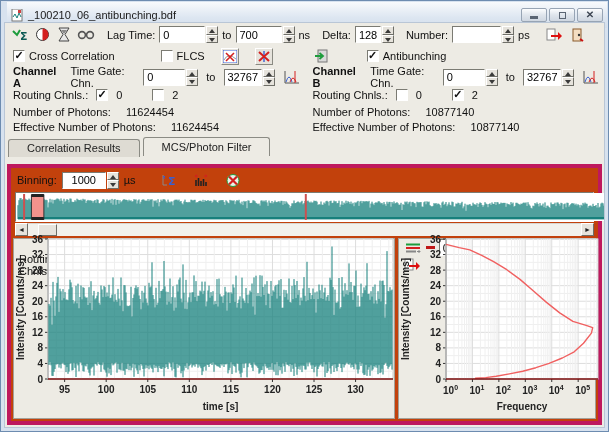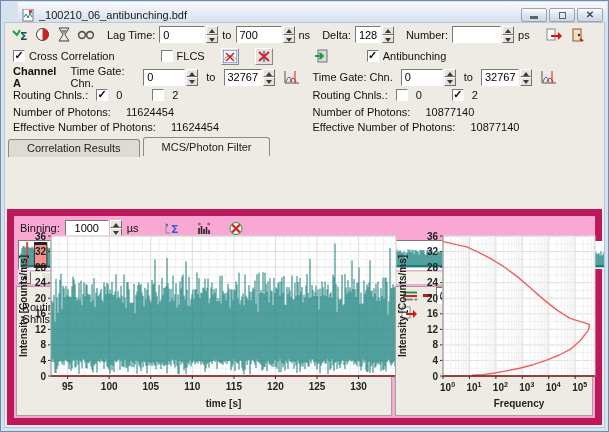--- a/index.html
+++ b/index.html
@@ -3,21 +3,21 @@
 <meta charset="utf-8">
 <style>
   * { box-sizing: border-box; margin:0; padding:0; }
   html,body { background:#cfd8e4; }
   body { font-family:"Liberation Sans", sans-serif; font-size:11px; color:#111; }
 
   .window { position:relative; width:609px; height:432px; background:#d7e2ef;
             border:1px solid #6d8cb0; overflow:hidden; }
 
   
-  .titlebar { position:absolute; left:17px; top:1px; right:1px; height:26px;
+  .titlebar { position:absolute; left:6px; top:1px; right:1px; height:26px;
               background:linear-gradient(#f8fafc,#dde6f1 60%,#d2deec);
               display:flex; align-items:center; padding:0 4px; }
   .title-text { margin-left:4px; color:#1a1a1a; }
   .winbtns { margin-left:auto; display:flex; gap:2px; }
   .winbtn { width:26px; height:14px; border:1px solid #97a4b4; border-radius:2px;
             background:linear-gradient(#fcfdfe,#dfe5ec 50%,#cfd7e1);
             display:flex; align-items:center; justify-content:center;
             font-size:9px; color:#3c4552; line-height:1; }
   .glyph-min { width:8px; height:3px; background:#5a6573; margin-top:5px; }
   .glyph-rest { width:7px; height:7px; border:1px solid #5a6573; }
@@ -65,22 +65,22 @@
   .infoline { height:15px; display:flex; align-items:center;gap:6px; }
 
   
   .tabbar { height:20px; padding-left:3px; position:relative; margin-top:3px; }
   .tab { display:inline-block; padding:2px 18px 3px; border:1px solid #8b8b84;
          border-bottom:none; border-radius:3px 3px 0 0; background:#dedbd3;
          position:relative; top:1px; color:#222; }
   .tab.active { background:#edebe4; z-index:3; top:0; padding-top:3px;
                 border-color:#8b8b84; }
   .tabcontent { position:absolute; left:2px; right:2px; top:141px; bottom:2px;
-                border:7px solid #be185d; background:#f9a8d4; z-index:2;
-                display:flex; flex-direction:column;margin-top:45px; }
+                border:4px solid #be185d; background:#c2410c; z-index:2;
+                display:flex; flex-direction:column; }
 
   .binning-row { height:22px; padding:2px 6px 0; gap:5px; }
 
   .strip-wrap { margin:2px 4px 0; height:30px; border:1px solid;
                 border-color:#7b7b73 #fff #fff #7b7b73; background:#fff; }
   .strip-wrap svg { display:block; }
 
   
   .scrollbar { height:13px; margin:1px 4px 0; display:flex; background:#f2f1ec; }
   .sb-btn { width:13px; height:13px; background:#e6e3dc; border:1px solid;
@@ -293,20 +293,21 @@
         <div class="infoline">
           <span>Number of Photons:</span>&nbsp;<span>11624454</span>
         </div>
         <div class="infoline">
           <span>Effective Number of Photons:</span>&nbsp;<span>11624454</span>
         </div>
       </div>
 
       <div class="channel">
         <div class="r">
+          <span class="chname">Channel B</span>
           <span>Time Gate: Chn.</span>
           <span class="spin">
             <input style="width: 42px;" value="0">
             <span class="spinbtns">
                 <span class="spbtn sp-up"></span>
                 <span class="spbtn sp-dn"></span>
               </span>
           </span>
           <span>to</span>
           <span class="spin">

